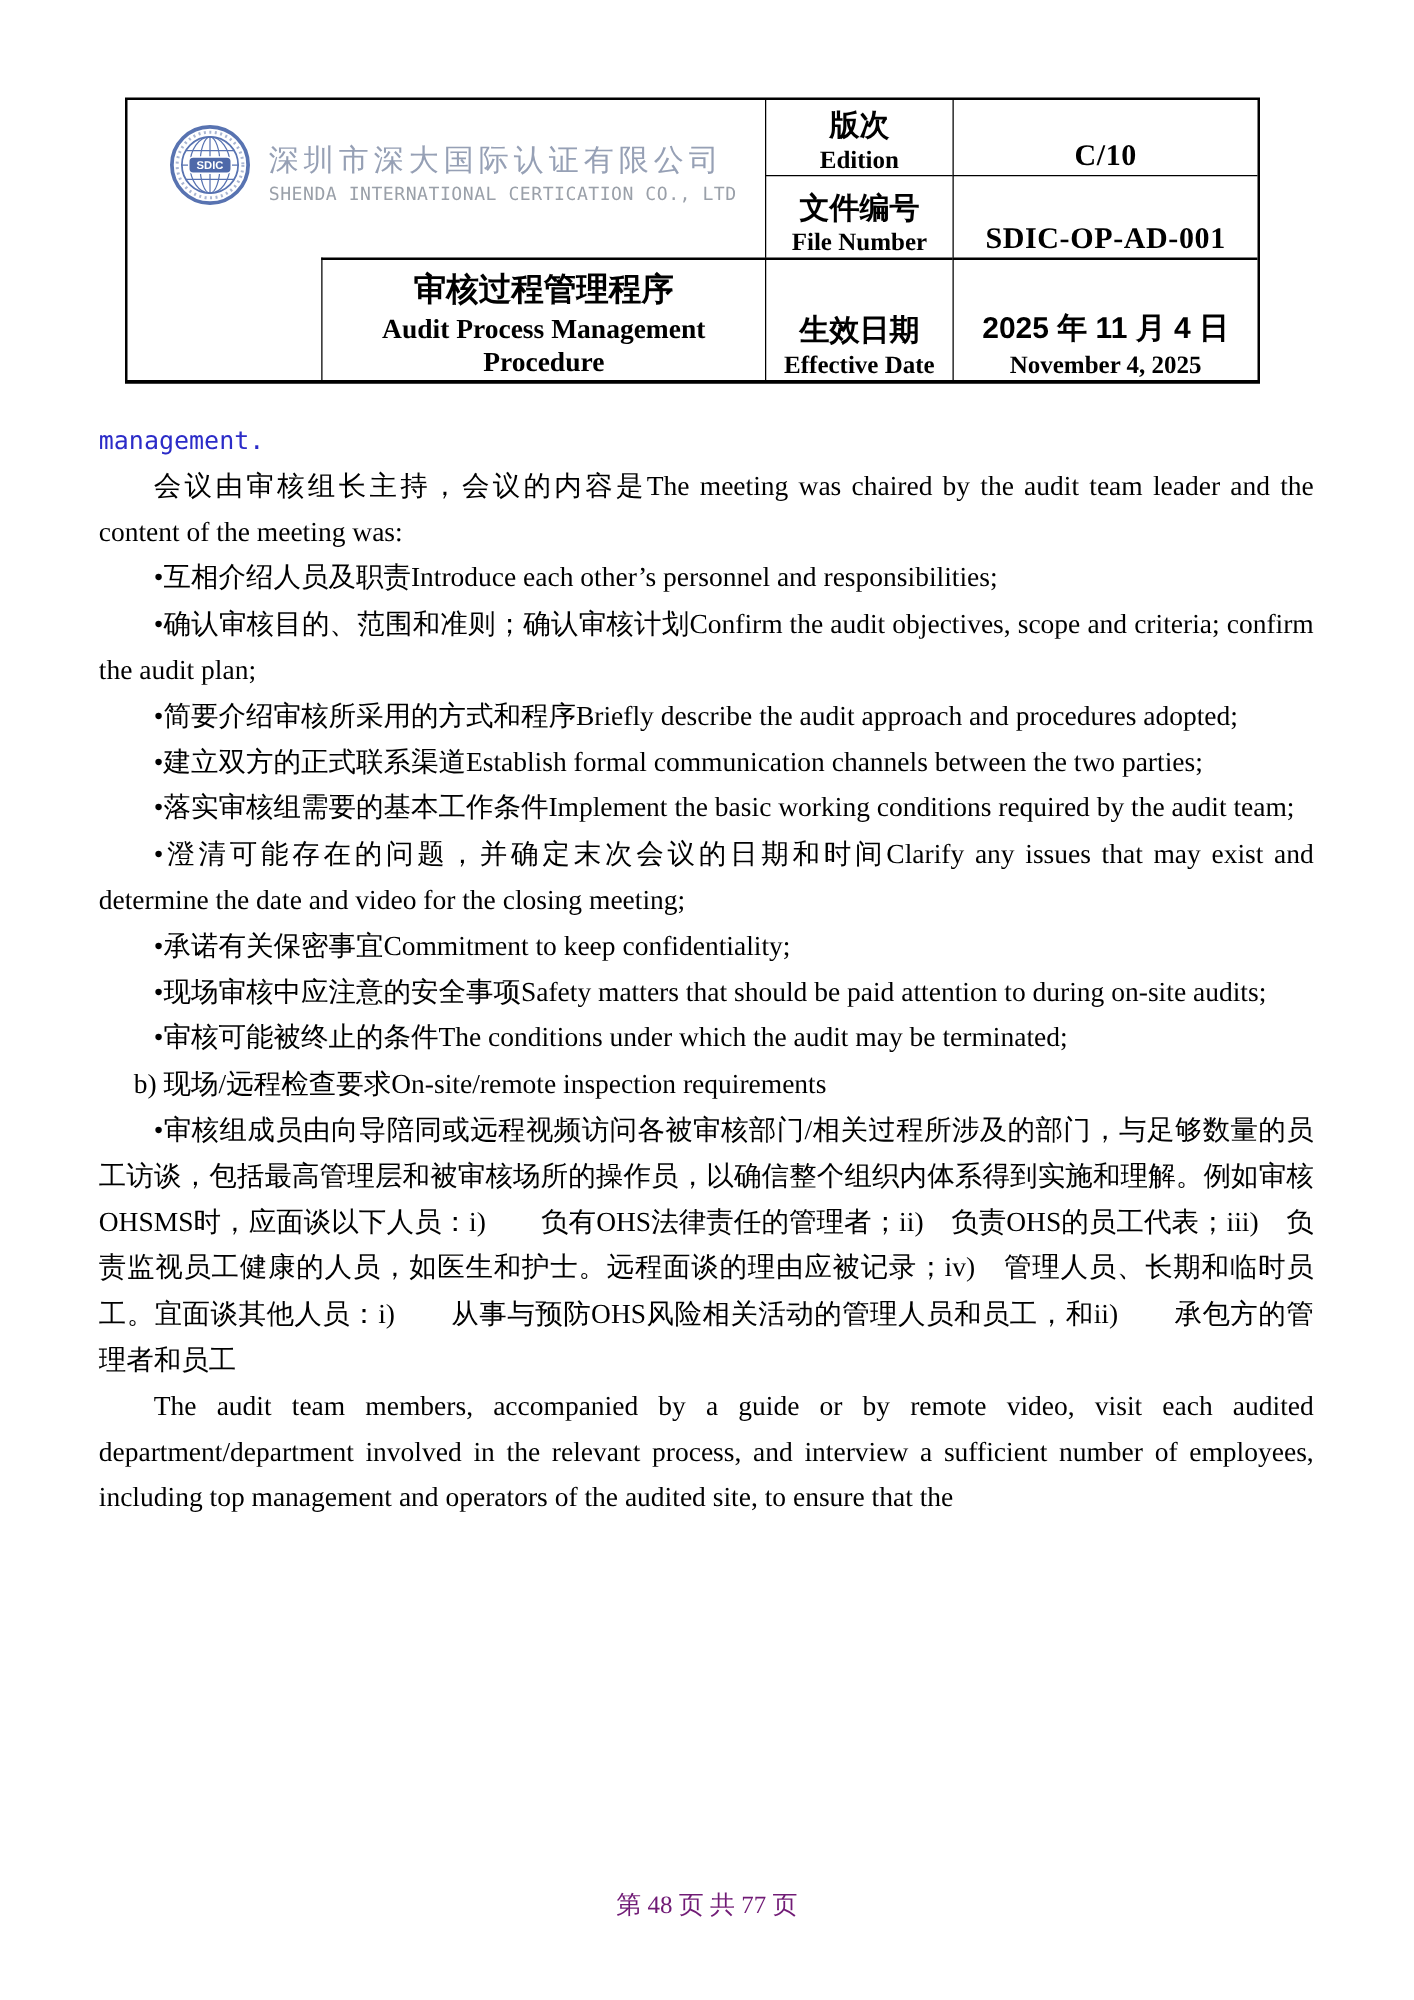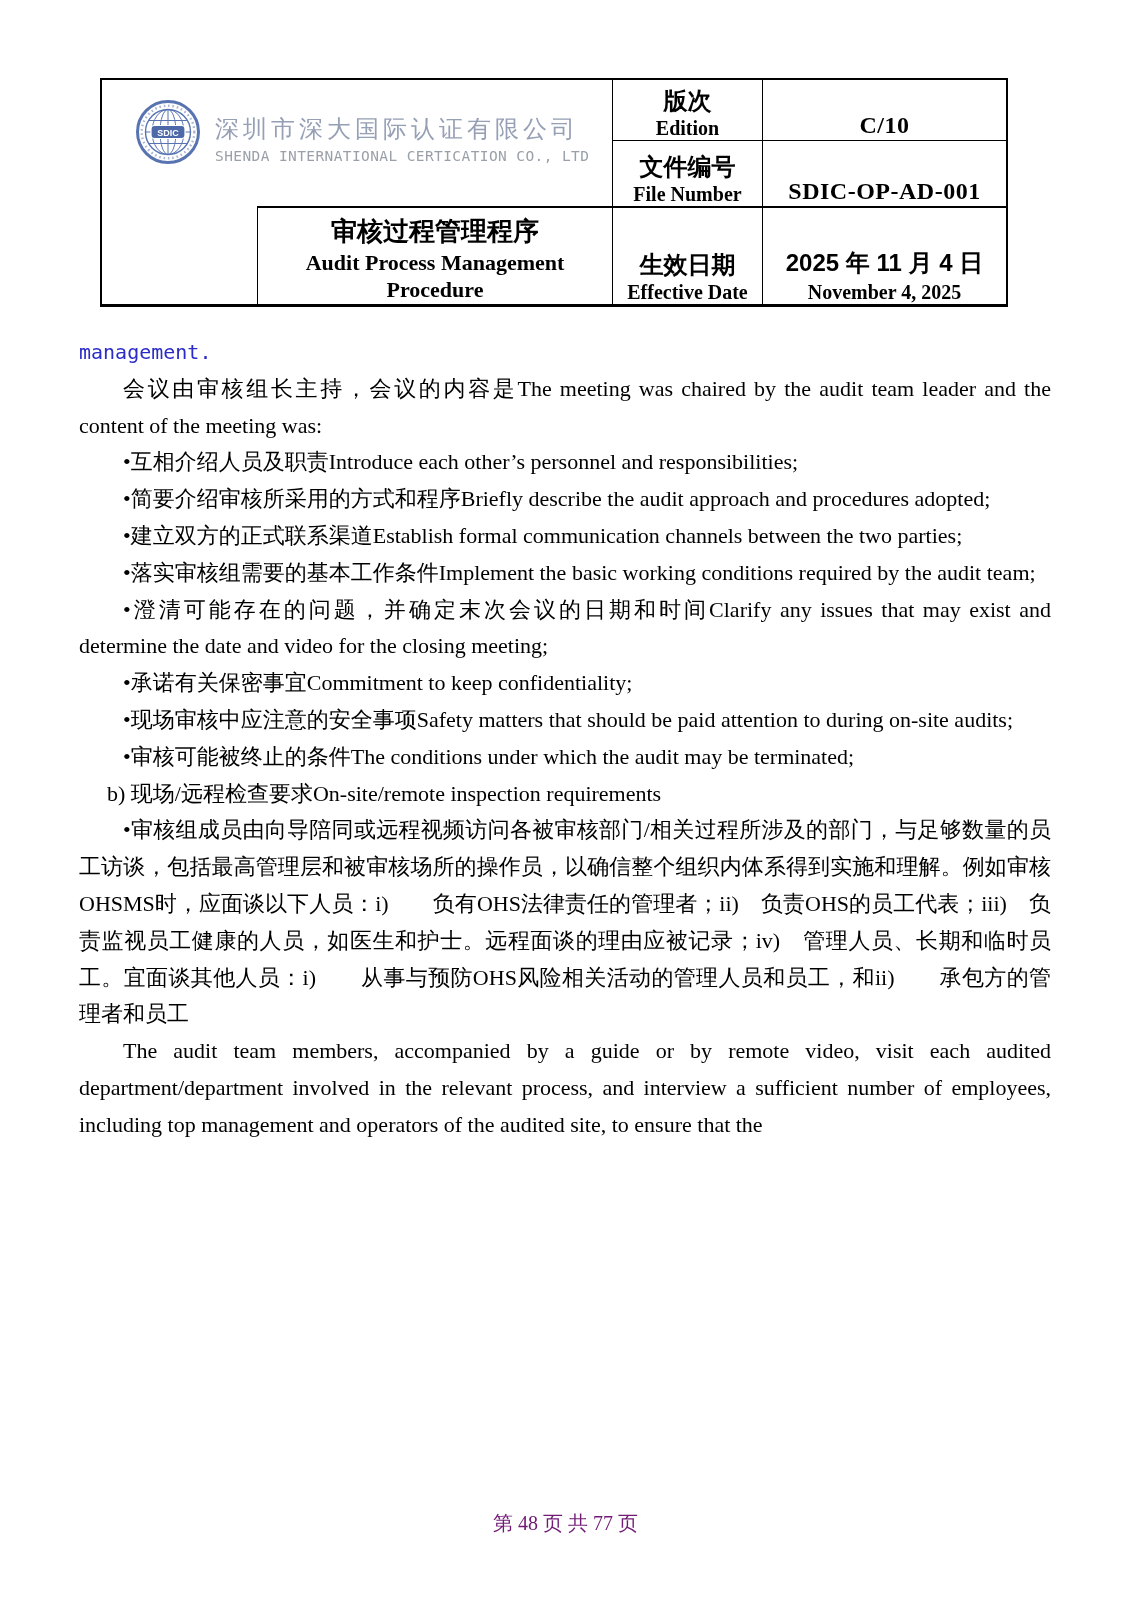--- a/index.html
+++ b/index.html
@@ -144,20 +144,21 @@
     <div class="cell bl bt2" style="grid-column:4; grid-row:3;">
       <div class="date-cn">2025 年 11 月 4 日</div>
       <div class="date-en">November 4, 2025</div>
     </div>
   </div>
 
   <div class="body-text">
     <p class="p-code">management.</p>
     <p class="p-indent">会议由审核组长主持，会议的内容是The meeting was chaired by the audit team leader and the content of the meeting was:</p>
     <p class="p-indent">•互相介绍人员及职责Introduce each other’s personnel and responsibilities;</p>
+    <p class="p-indent">•确认审核目的、范围和准则；确认审核计划Confirm the audit objectives, scope and criteria; confirm the audit plan;</p>
     <p class="p-indent">•简要介绍审核所采用的方式和程序Briefly describe the audit approach and procedures adopted;</p>
     <p class="p-indent">•建立双方的正式联系渠道Establish formal communication channels between the two parties;</p>
     <p class="p-indent">•落实审核组需要的基本工作条件Implement the basic working conditions required by the audit team;</p>
     <p class="p-indent">•澄清可能存在的问题，并确定末次会议的日期和时间Clarify any issues that may exist and determine the date and video for the closing meeting;</p>
     <p class="p-indent">•承诺有关保密事宜Commitment to keep confidentiality;</p>
     <p class="p-indent">•现场审核中应注意的安全事项Safety matters that should be paid attention to during on-site audits;</p>
     <p class="p-indent">•审核可能被终止的条件The conditions under which the audit may be terminated;</p>
     <p class="p-sub">b) 现场/远程检查要求On-site/remote inspection requirements</p>
     <p class="p-indent">•审核组成员由向导陪同或远程视频访问各被审核部门/相关过程所涉及的部门，与足够数量的员工访谈，包括最高管理层和被审核场所的操作员，以确信整个组织内体系得到实施和理解。例如审核OHSMS时，应面谈以下人员：i)　　负有OHS法律责任的管理者；ii)　负责OHS的员工代表；iii)　负责监视员工健康的人员，如医生和护士。远程面谈的理由应被记录；iv)　管理人员、长期和临时员工。宜面谈其他人员：i)　　从事与预防OHS风险相关活动的管理人员和员工，和ii)　　承包方的管理者和员工</p>
     <p class="p-indent">The audit team members, accompanied by a guide or by remote video, visit each audited department/department involved in the relevant process, and interview a sufficient number of employees, including top management and operators of the audited site, to ensure that the</p>

